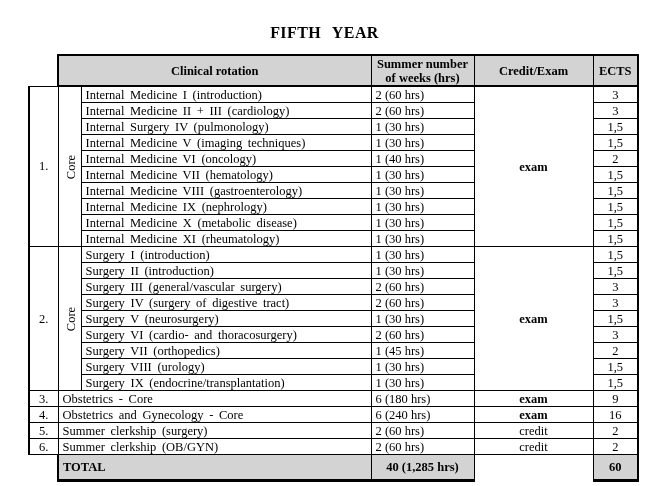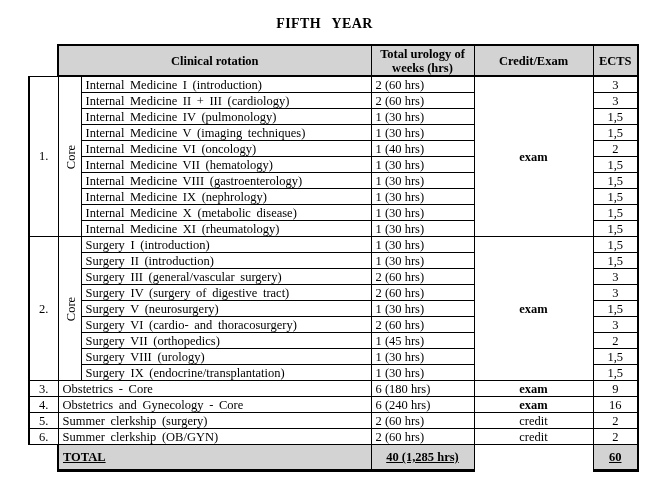--- a/index.html
+++ b/index.html
@@ -8,22 +8,22 @@
     --text:#000000;
     --page-bg:#ffffff;
   }
   html,body{margin:0;padding:0;}
   body{
     width:649px;height:486px;background:var(--page-bg);
     font-family:"Liberation Serif", serif;color:var(--text);
     overflow:hidden;position:relative;
   }
   .title{
-    text-align:center;font-weight:bold;font-size:14px;
-    padding-top:16px;letter-spacing:.4px;word-spacing:7px;
+    text-align:center;font-weight:bold;font-size:16px;
+    padding-top:24px;letter-spacing:.4px;word-spacing:7px;
   }
   table.main{
     border-collapse:collapse;table-layout:fixed;
     margin:12px 0 0 28px;width:609px;
   }
   col.c-num{width:29px;} col.c-core{width:23px;} col.c-name{width:290px;}
   col.c-weeks{width:103px;} col.c-credit{width:119px;} col.c-ects{width:45px;}
   td,th{
     border:1px solid var(--border);
     font-size:12.5px;line-height:14px;height:15px;
@@ -37,21 +37,21 @@
   th.last{border-right-width:2px;}
   .blank{border:none;background:var(--page-bg);}
   .num{text-align:center;border-left-width:2px;}
   .core-cell{text-align:center;padding:0;}
   .vert{display:inline-block;transform:rotate(-90deg);white-space:nowrap;font-size:12.5px;}
   .name{text-align:left;word-spacing:2.5px;white-space:nowrap;}
   .weeks{text-align:left;white-space:nowrap;}
   .credit{text-align:center;}
   .credit-bold{font-weight:bold;margin-left:32px;}
   .ects{text-align:center;border-right-width:2px;}
-  .total-row td{height:24px;font-weight:bold;background:var(--header-bg);border-bottom-width:3px;text-decoration:underline;}
+  .total-row td{height:24px;font-weight:bold;background:var(--header-bg);border-bottom-width:3px;}
   .total-row td.blank{background:var(--page-bg);border:none;}
   .total-label{text-align:left;border-left-width:2px;}
   .total-weeks{text-align:center;}
   .total-ects{text-align:center;border-right-width:2px;}
 </style>
 </head>
 <body>
 
 <div class="title">FIFTH YEAR</div>
 
@@ -62,40 +62,40 @@
       <col class="c-name">
     <col class="c-weeks">
       <col class="c-credit">
       <col class="c-ects">
   </colgroup>
 
   <tbody>
       <tr>
     <td class="blank"></td>
     <th colspan="2" class="first">Clinical rotation</th>
-    <th>Total urology of weeks (hrs)</th>
+    <th>Summer number of weeks (hrs)</th>
     <th>Credit/Exam</th>
     <th class="last">ECTS</th>
   </tr>
 
   <tr>
     <td class="num" rowspan="10">1.</td>
     <td class="core-cell" rowspan="10"><span class="vert">Core</span></td>
     <td class="name">Internal Medicine I (introduction)</td>
     <td class="weeks">2 (60 hrs)</td>
     <td class="credit credit-bold" rowspan="10">exam</td>
     <td class="ects">3</td>
   </tr>
   <tr>
         <td class="name">Internal Medicine II + III (cardiology)</td>
         <td class="weeks">2 (60 hrs)</td>
         <td class="ects">3</td>
       </tr>
   <tr>
-        <td class="name">Internal Medicine IV (pulmonology)</td>
+        <td class="name">Internal Surgery IV (pulmonology)</td>
         <td class="weeks">1 (30 hrs)</td>
         <td class="ects">1,5</td>
       </tr>
   <tr>
         <td class="name">Internal Medicine V (imaging techniques)</td>
         <td class="weeks">1 (30 hrs)</td>
         <td class="ects">1,5</td>
       </tr>
   <tr>
         <td class="name">Internal Medicine VI (oncology)</td>

